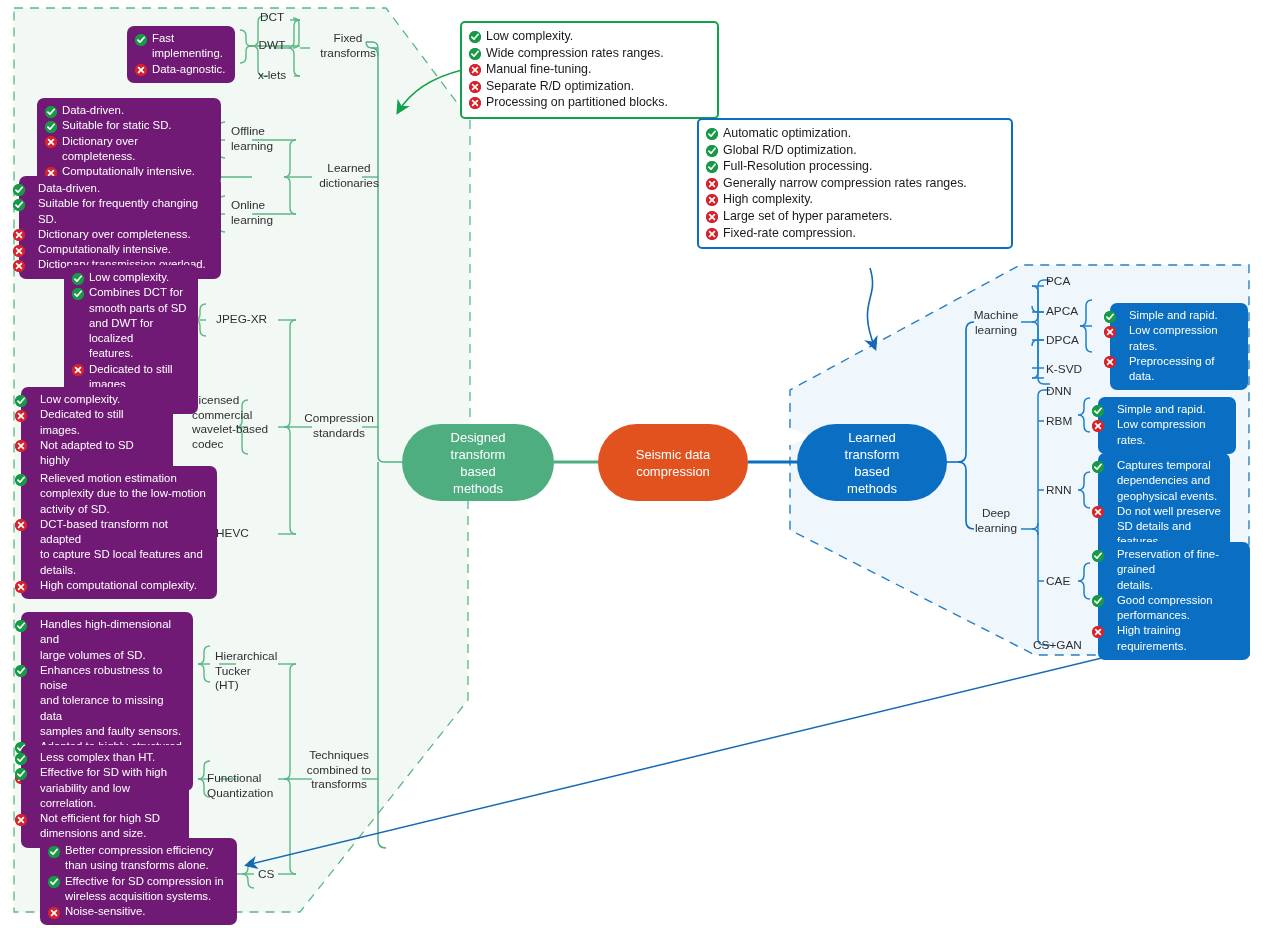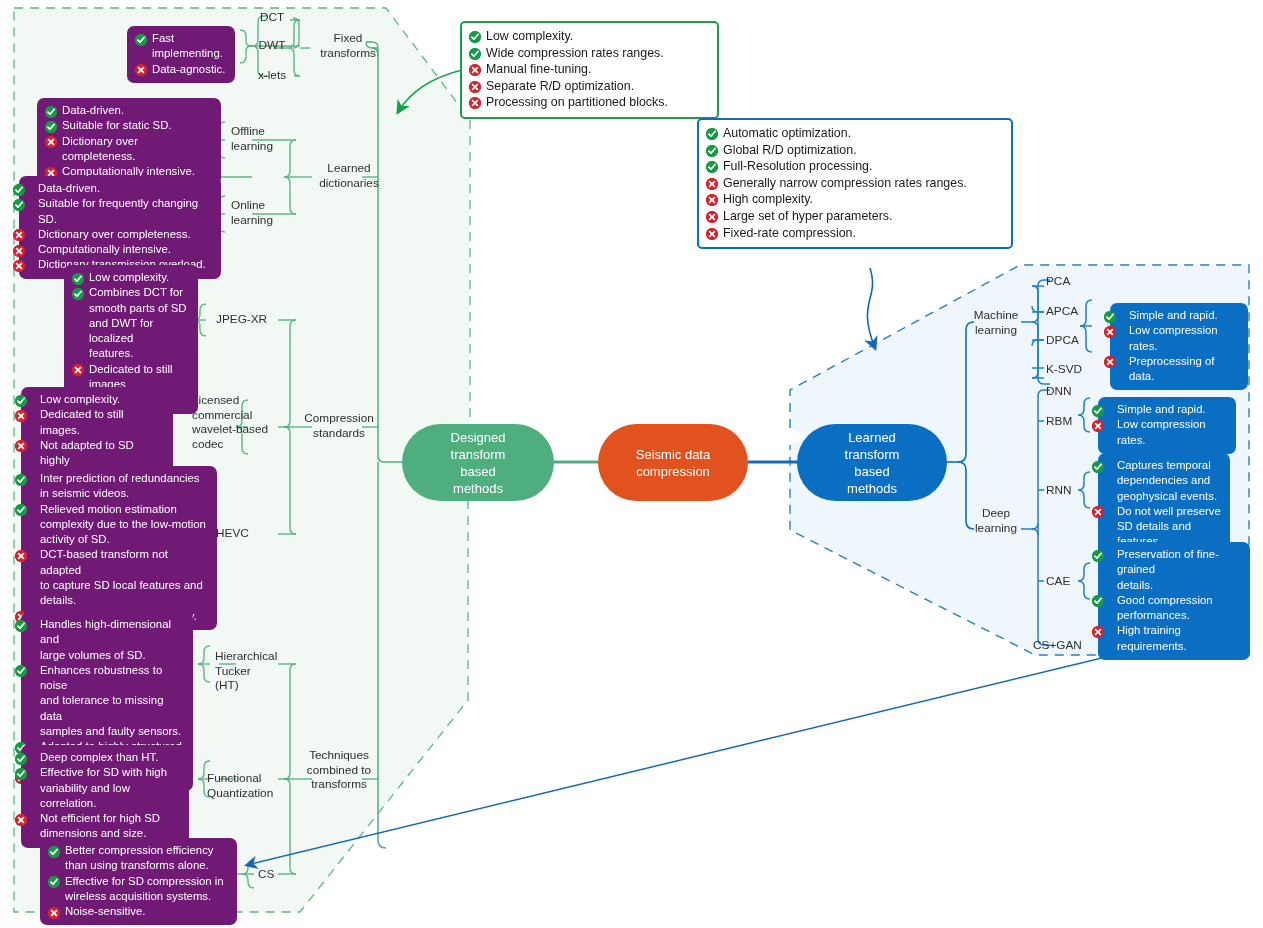--- a/index.html
+++ b/index.html
@@ -458,25 +458,20 @@
             </svg></span><span>Not adapted to SD highly
 oscillatory nature.</span></li>
       </ul>
     </div>
 
   <div class="chip green outside" id="c-l5" style="left:21px; top:466px; width:196px;">
       <ul>
         <li><span class="mk ok"><svg width="12" height="12" viewBox="0 0 12 12">
               <circle cx="6" cy="6" r="6" fill="#179a46"></circle>
               <path d="M2.9 6.1 L5 8.2 L9.2 3.3" stroke="#fff" stroke-width="1.7" fill="none" stroke-linecap="round" stroke-linejoin="round"></path>
-            </svg></span><span>Inter prediction of redundancies
-in seismic videos.</span></li>
-        <li><span class="mk ok"><svg width="12" height="12" viewBox="0 0 12 12">
-              <circle cx="6" cy="6" r="6" fill="#179a46"></circle>
-              <path d="M2.9 6.1 L5 8.2 L9.2 3.3" stroke="#fff" stroke-width="1.7" fill="none" stroke-linecap="round" stroke-linejoin="round"></path>
             </svg></span><span>Relieved motion estimation
 complexity due to the low-motion
 activity of SD.</span></li>
         <li><span class="mk bad"><svg width="12" height="12" viewBox="0 0 12 12">
               <circle cx="6" cy="6" r="6" fill="#d6232c"></circle>
               <path d="M3.6 3.6 L8.4 8.4 M8.4 3.6 L3.6 8.4" stroke="#fff" stroke-width="1.7" stroke-linecap="round"></path>
             </svg></span><span>DCT-based transform not adapted
 to capture SD local features and
 details.</span></li>
         <li><span class="mk bad"><svg width="12" height="12" viewBox="0 0 12 12">
@@ -509,21 +504,21 @@
               <path d="M3.6 3.6 L8.4 8.4 M8.4 3.6 L3.6 8.4" stroke="#fff" stroke-width="1.7" stroke-linecap="round"></path>
             </svg></span><span>Computationally hard.</span></li>
       </ul>
     </div>
 
   <div class="chip green outside" id="c-l7" style="left:21px; top:745px; width:168px;">
       <ul>
         <li><span class="mk ok"><svg width="12" height="12" viewBox="0 0 12 12">
               <circle cx="6" cy="6" r="6" fill="#179a46"></circle>
               <path d="M2.9 6.1 L5 8.2 L9.2 3.3" stroke="#fff" stroke-width="1.7" fill="none" stroke-linecap="round" stroke-linejoin="round"></path>
-            </svg></span><span>Deep complex than HT.</span></li>
+            </svg></span><span>Less complex than HT.</span></li>
         <li><span class="mk ok"><svg width="12" height="12" viewBox="0 0 12 12">
               <circle cx="6" cy="6" r="6" fill="#179a46"></circle>
               <path d="M2.9 6.1 L5 8.2 L9.2 3.3" stroke="#fff" stroke-width="1.7" fill="none" stroke-linecap="round" stroke-linejoin="round"></path>
             </svg></span><span>Effective for SD with high
 variability and low correlation.</span></li>
         <li><span class="mk bad"><svg width="12" height="12" viewBox="0 0 12 12">
               <circle cx="6" cy="6" r="6" fill="#d6232c"></circle>
               <path d="M3.6 3.6 L8.4 8.4 M8.4 3.6 L3.6 8.4" stroke="#fff" stroke-width="1.7" stroke-linecap="round"></path>
             </svg></span><span>Not efficient for high SD
 dimensions and size.</span></li>

